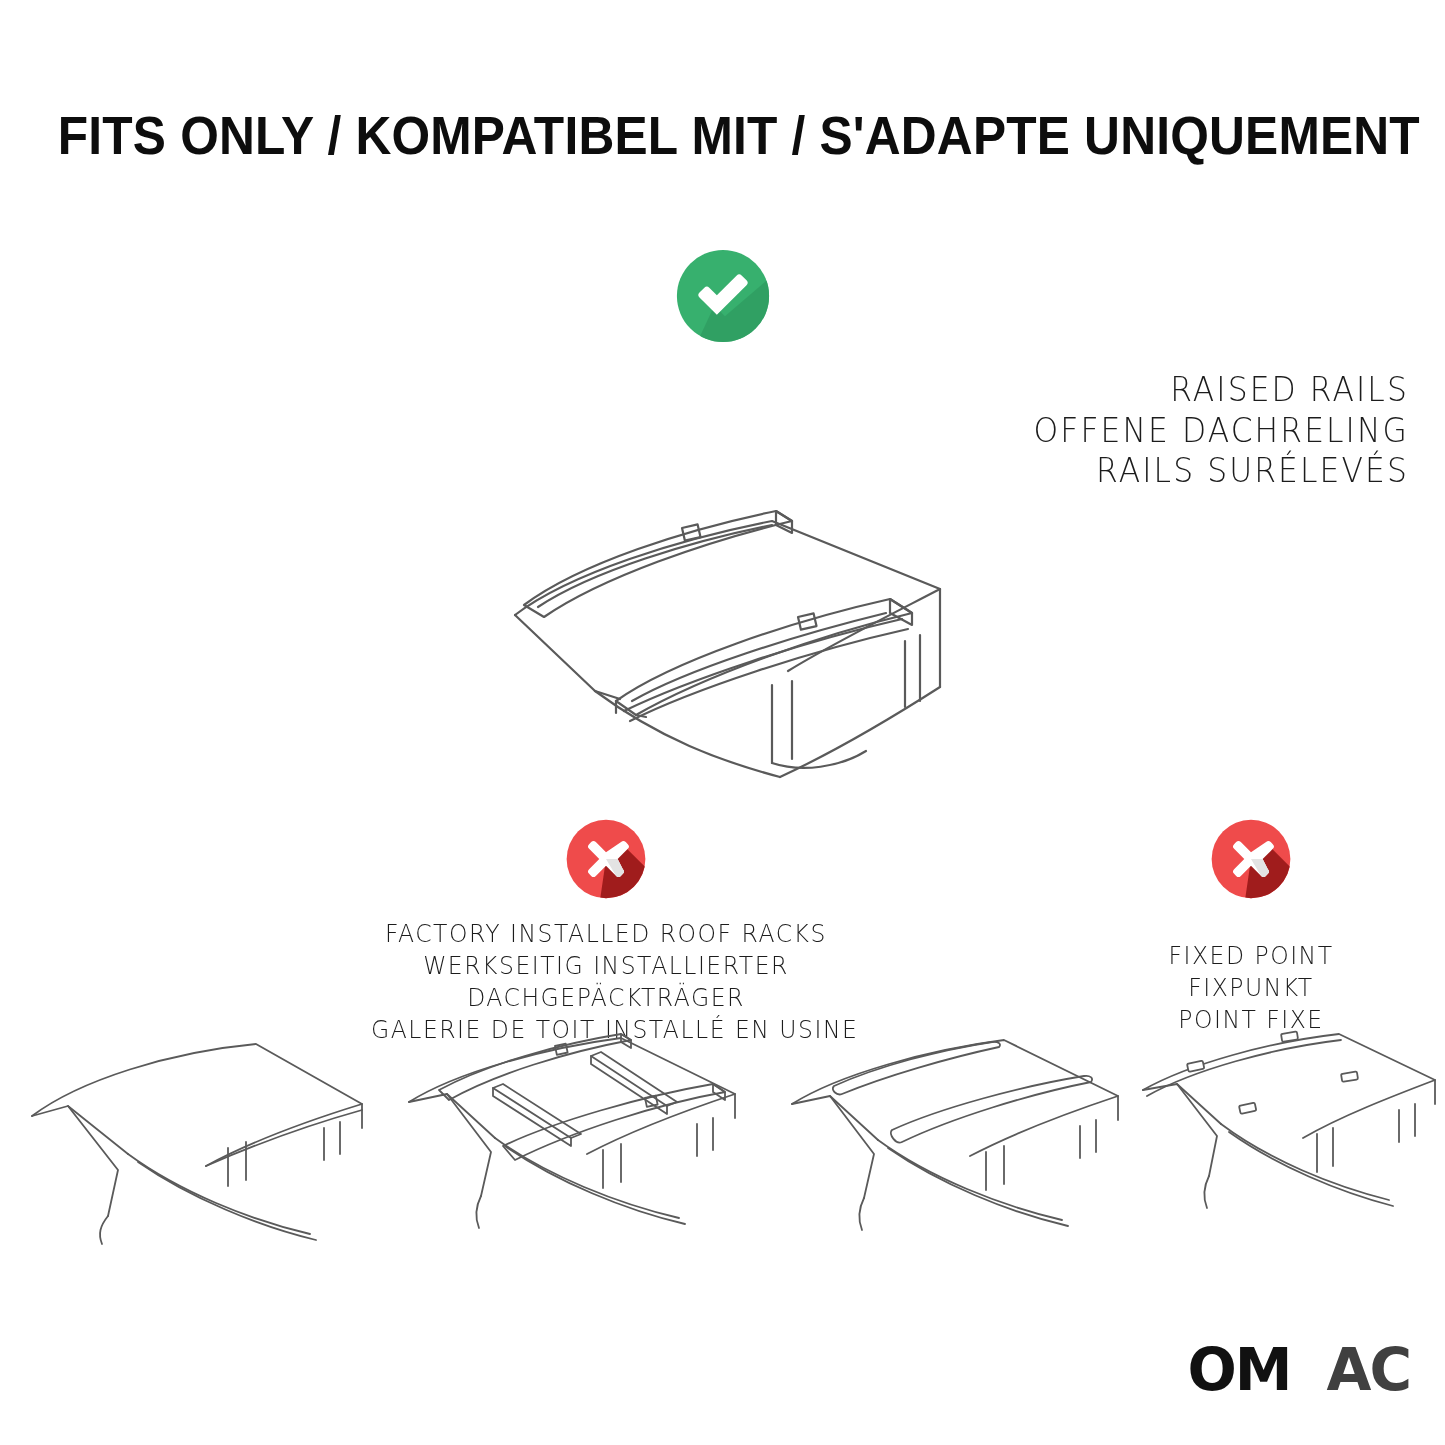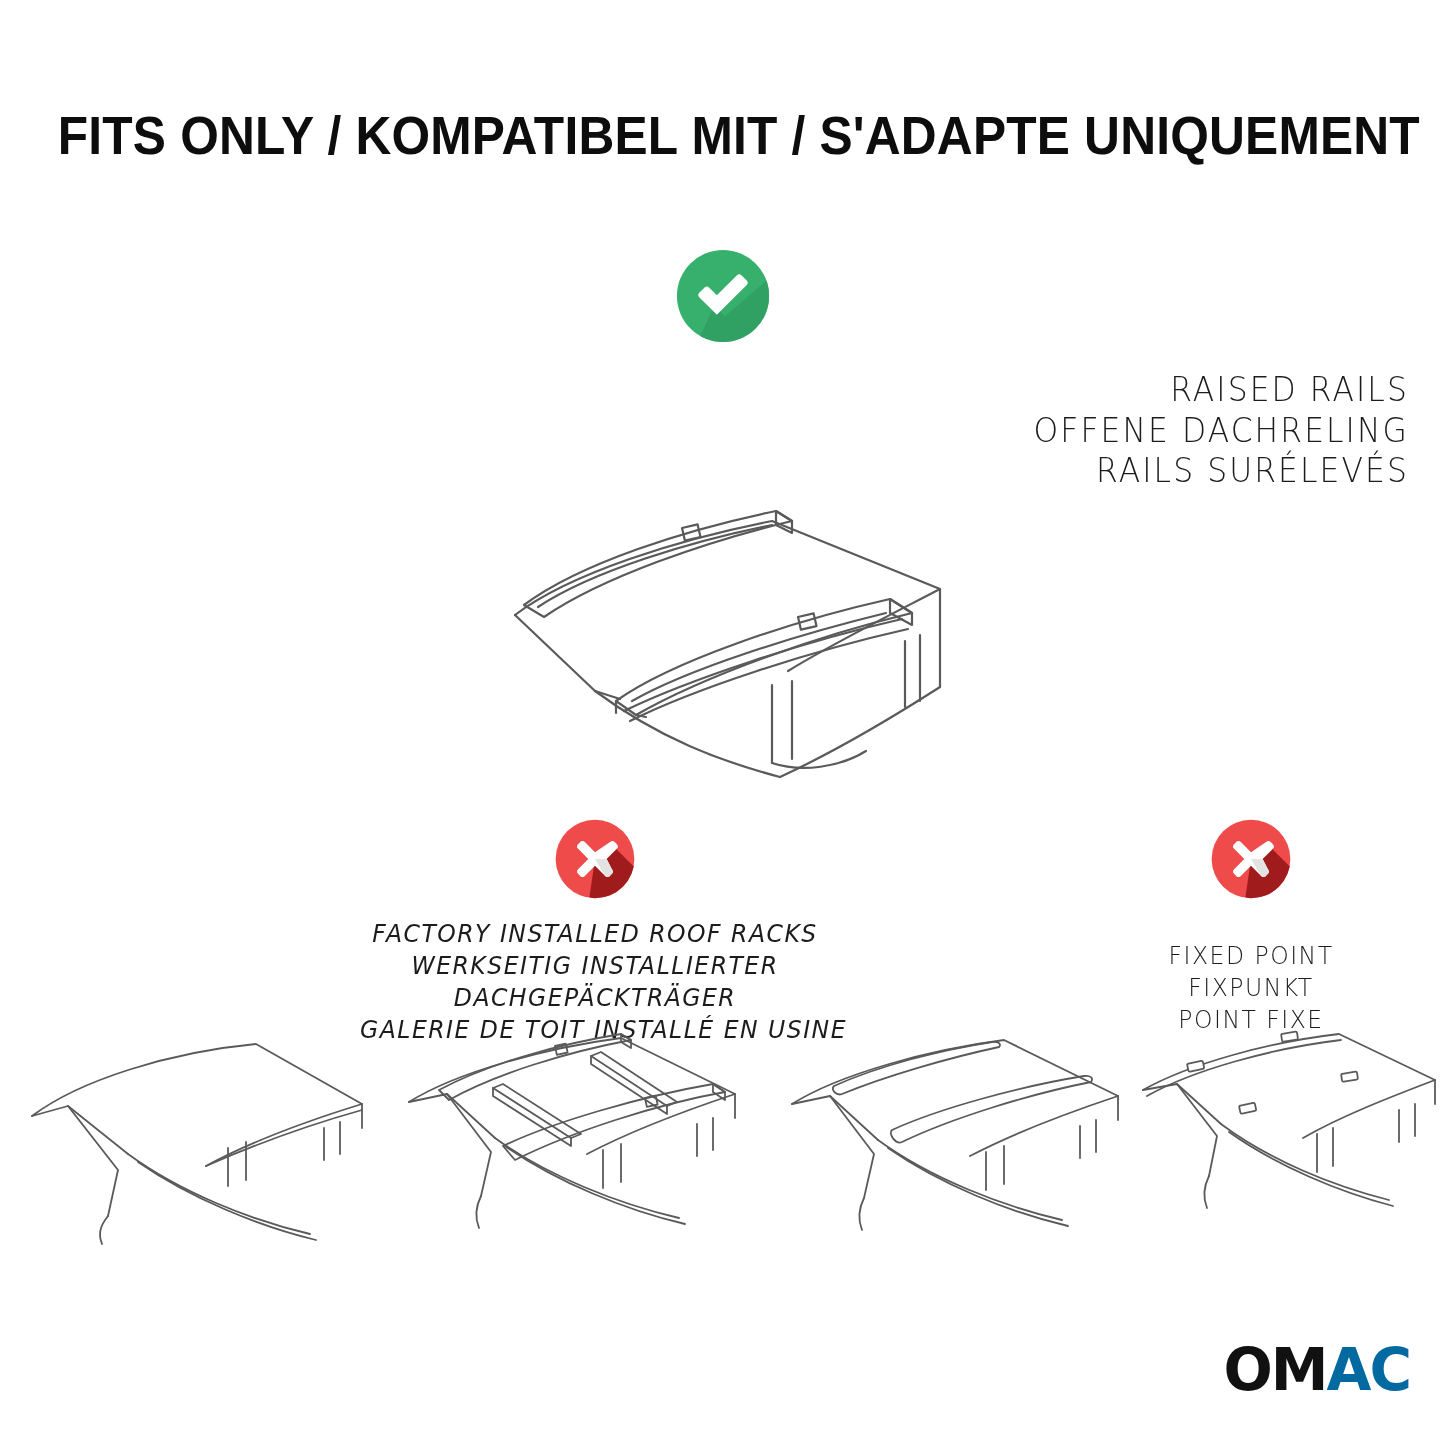--- a/index.html
+++ b/index.html
@@ -90,21 +90,21 @@
     letter-spacing: 1.6px;
     font-weight: 300;
     color: #1c1c1c;
     font-family: "DejaVu Sans", sans-serif;
     transform: scaleX(0.94);
   }
   .neg-text div { white-space: nowrap; }
 
   
   .col-0 { left: 45px;   width: 330px; }
-  .col-1 { left: 345px;  width: 500px; font-style: italic; }
+  .col-1 { left: 356px;  width: 500px; }
   .col-2 { left: 840px;  width: 310px; }
   .col-3 { left: 1106px; width: 290px; }
 
   .col-0 .x-icon, .col-1 .x-icon, .col-2 .x-icon, .col-3 .x-icon { }
   .col-1 .neg-text { margin-top: 18px; }
   .col-2 .neg-text { margin-top: 40px; }
   .col-3 .neg-text { margin-top: 40px; }
 
   
   .art-strip { position: absolute; left: 0; top: 1020px; width: 1445px; height: 250px; }
@@ -124,21 +124,21 @@
     align-items: flex-start;
   }
   .logo-text {
     font-family: "DejaVu Sans", sans-serif;
     font-weight: 700;
     font-size: 58px;
     letter-spacing: -2px;
     line-height: 1;
   }
   .logo-om { color: #111111; }
-  .logo-ac { color: #0369a1; }
+  .logo-ac { color: #404040; margin-left: 36px; }
 </style>
 </head>
 <body>
 
 <div class="title">FITS ONLY / KOMPATIBEL MIT / S'ADAPTE UNIQUEMENT</div>
 
 <div class="positive-block">
 
   <svg class="check-icon" viewBox="0 0 100 100">
     <defs>

